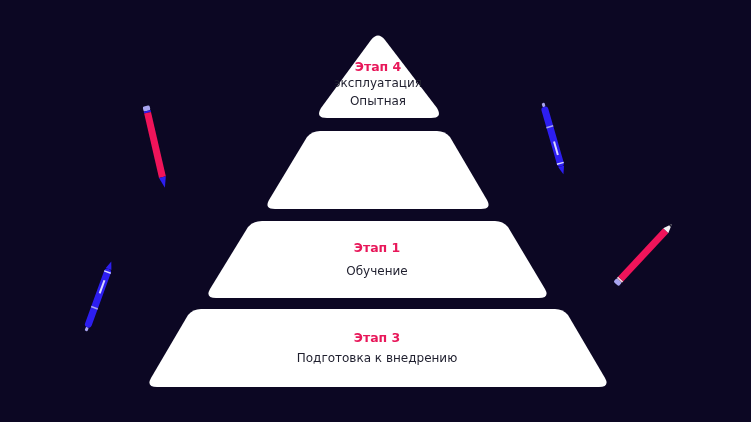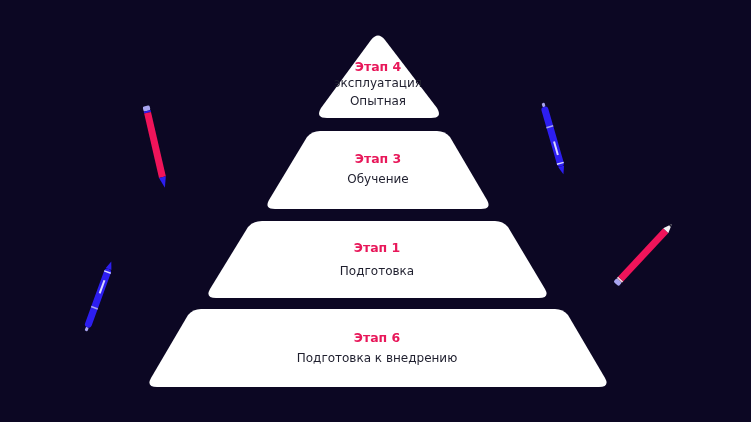--- a/index.html
+++ b/index.html
@@ -78,27 +78,23 @@
       <polygon points="-3,66 3,66 0,74" fill="#2d1ef0"></polygon>
     </g>
   </svg>
 
   <div class="label" style="left:378px; top:59px;">
     <span class="stage-title">Этап 4</span>
     <span class="stage-desc">эксплуатация</span>
     <span class="stage-desc" style="margin-top:2px;">Опытная</span>
   </div>
 
-  <div class="label" style="left:378px; top:151px;">
-    <span class="stage-title">Этап 3</span>
-    <span class="stage-desc" style="margin-top:4px;">Обучение</span>
-  </div>
 
   <div class="label" style="left:377px; top:240px;">
     <span class="stage-title">Этап 1</span>
-    <span class="stage-desc" style="margin-top:7px;">Подготовка</span>
+    <span class="stage-desc" style="margin-top:7px;">Обучение</span>
   </div>
 
   <div class="label" style="left:377px; top:330px;">
-    <span class="stage-title">Этап 6</span>
+    <span class="stage-title">Этап 3</span>
     <span class="stage-desc" style="margin-top:4px;">Подготовка к внедрению</span>
   </div>
 </div>
 
 </body></html>

